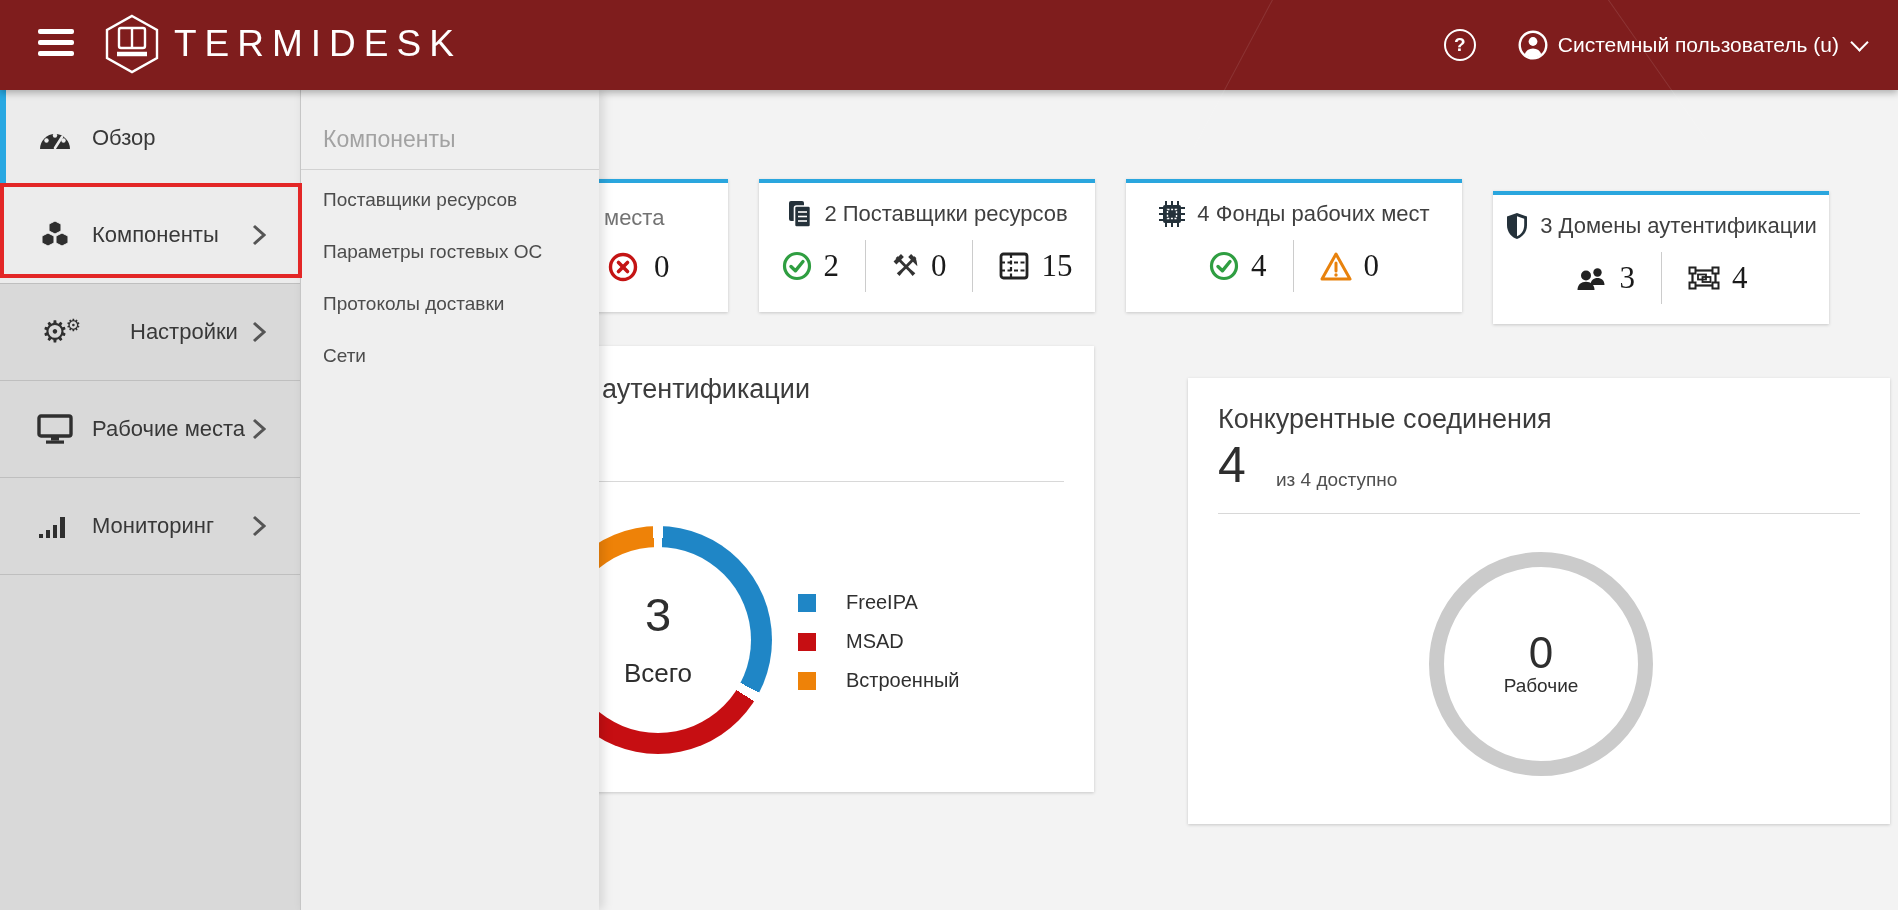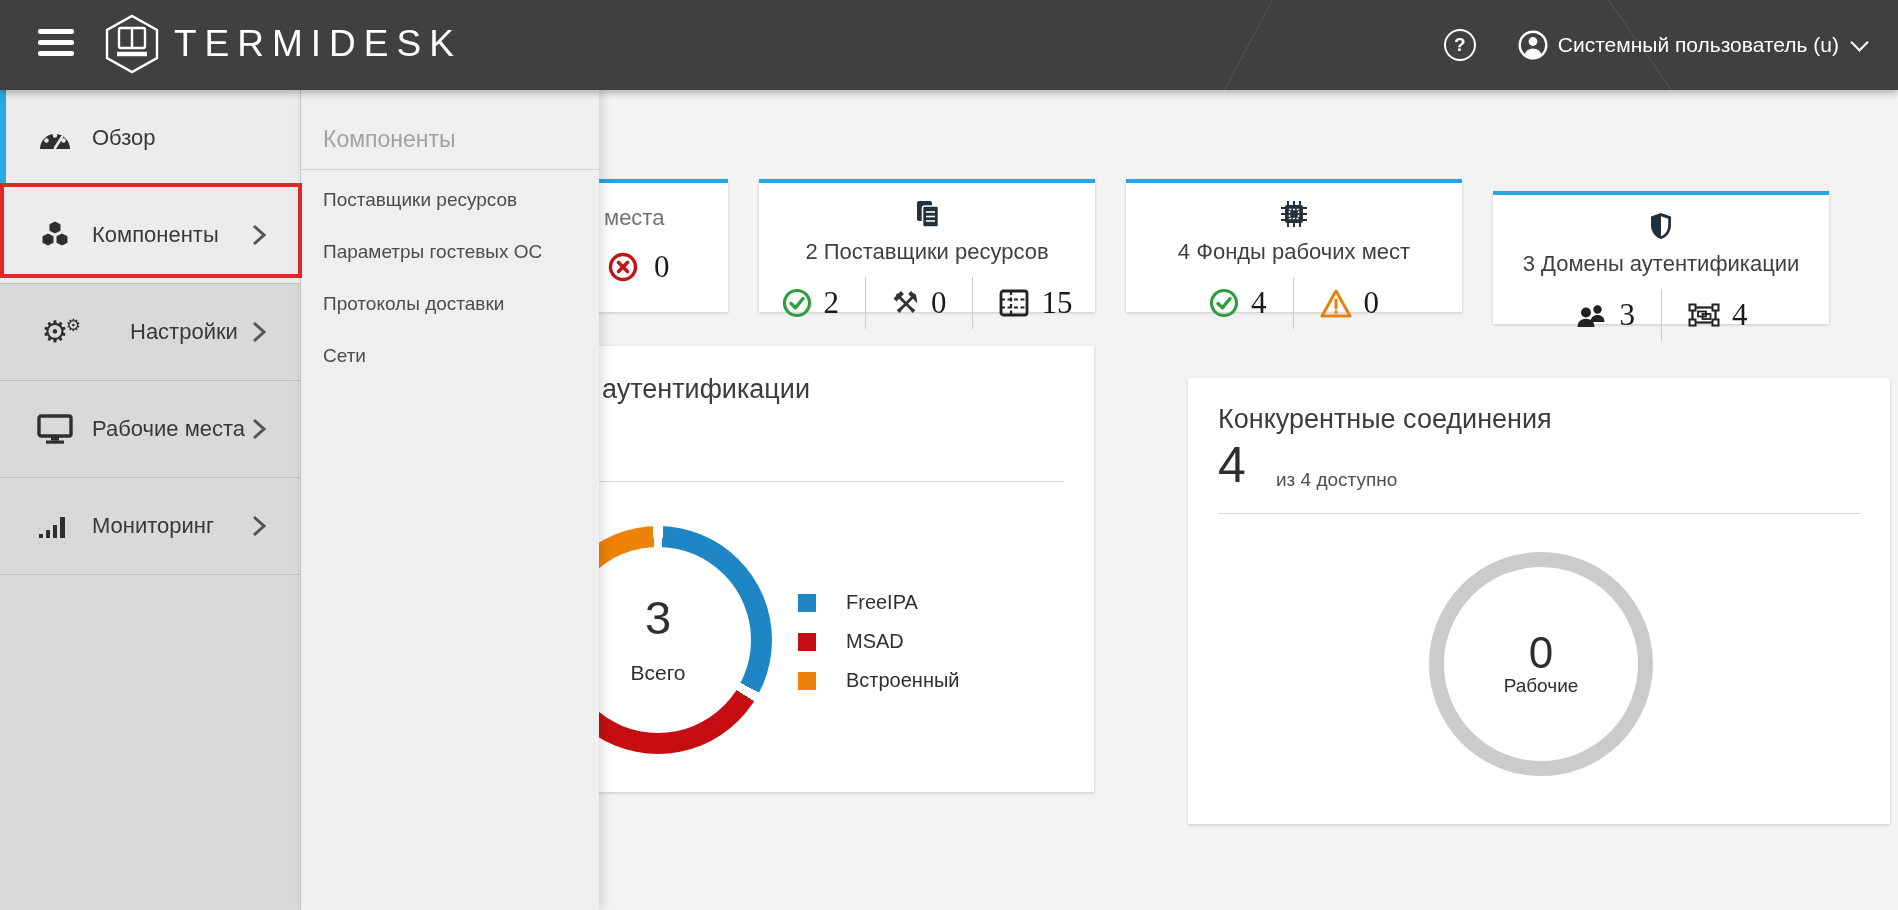--- a/index.html
+++ b/index.html
@@ -1,20 +1,20 @@
 <!DOCTYPE html>
 <html><head>
 <meta charset="utf-8">
 <style>
   html,body{margin:0;padding:0;background:#e8e8e8;}
   #app{position:relative;width:1898px;height:910px;overflow:hidden;
        font-family:"Liberation Sans",sans-serif;background:#f3f3f3;}
 
   
-  .topbar{position:absolute;left:0;top:0;width:100%;height:90px;background:#404040;
+  .topbar{position:absolute;left:0;top:0;width:100%;height:90px;background:#7f1d1d;
           box-shadow:0 3px 7px rgba(0,0,0,.28);z-index:40;}
   .topbar .deco{position:absolute;top:-40px;height:200px;width:1px;background:rgba(255,255,255,.10);}
   .hamburger{position:absolute;left:38px;top:29px;width:36px;height:32px;background:none;border:none;cursor:pointer;padding:0;}
   .hamburger span{display:block;width:36px;height:4.5px;background:#fff;border-radius:2px;margin:0 0 6.5px 0;}
   .brand{position:absolute;left:104px;top:14px;display:flex;align-items:center;gap:14px;color:#fff;}
   .brand-text{font-size:37px;letter-spacing:8px;font-weight:400;color:#fff;}
   .topbar-right{position:absolute;right:32px;top:0;height:90px;display:flex;align-items:center;gap:42px;}
   .help-btn{width:32px;height:32px;border-radius:50%;border:2.5px solid #fff;color:#fff;background:none;
             font-size:19px;font-weight:bold;display:flex;align-items:center;justify-content:center;cursor:pointer;padding:0;}
   .user-chip{display:flex;align-items:center;gap:10px;color:#fff;cursor:pointer;}
@@ -41,21 +41,21 @@
   .flyout-list li{height:52px;display:flex;align-items:center;padding-left:22px;font-size:19px;color:#4c4c4c;cursor:pointer;}
 
   
   .annotation-box{position:absolute;left:0px;top:183px;width:294px;height:87px;
                   border:4px solid #e32626;z-index:36;pointer-events:none;}
 
   
   .stat-card{position:absolute;top:179px;width:336px;height:133px;background:#fff;
              border-top:4px solid #2aa6de;box-shadow:0 1px 3px rgba(0,0,0,.18);z-index:10;box-sizing:border-box;}
   .sc-title{display:flex;align-items:center;justify-content:center;gap:11px;margin-top:17px;
-            font-size:22px;color:#3f3f3f;flex-direction:column;}
+            font-size:22px;color:#3f3f3f;}
   .sc-title .t-icon{color:#24313a;display:flex;}
   .sc-stats{display:flex;justify-content:center;align-items:center;margin-top:10px;height:56px;}
   .sc-group{display:flex;align-items:center;gap:12px;padding:0 26px;height:52px;}
   .sc-group + .sc-group{border-left:1px solid #ccc;}
   .num{font-family:"Liberation Serif",serif;font-size:31px;color:#1a1a1a;}
   .card-partial .sc-title-abs{position:absolute;left:212px;top:22px;font-size:22px;color:#737373;}
   .card-partial .sc-group-abs{position:absolute;left:216px;top:66px;display:flex;align-items:center;gap:16px;}
 
   
   .big-card{position:absolute;top:346px;width:702px;height:446px;background:#fff;
@@ -65,21 +65,21 @@
   .conn-card{left:1188px;margin-top:32px;}
   .users-card .bc-title{position:absolute;left:210px;top:28px;font-size:27px;color:#3c3c3c;}
   .conn-card .bc-title{position:absolute;left:30px;top:26px;font-size:27px;color:#3c3c3c;}
   .bc-big-val{position:absolute;left:30px;top:58px;font-size:50px;font-weight:300;color:#2e2e2e;}
   .bc-sub{position:absolute;left:88px;top:91px;font-size:19px;color:#4f4f4f;}
 
   .donut{position:absolute;left:152px;top:180px;width:228px;height:228px;border-radius:50%;}
   .donut-hole{position:absolute;left:21px;top:21px;width:186px;height:186px;border-radius:50%;background:#fff;
               display:flex;flex-direction:column;align-items:center;justify-content:center;}
   .donut-val{font-size:47px;font-weight:300;color:#2e2e2e;line-height:46px;}
-  .donut-lbl{font-size:21px;color:#2e2e2e;margin-top:20px;}
+  .donut-lbl{font-size:26px;color:#2e2e2e;margin-top:20px;}
   .legend{position:absolute;left:406px;top:245px;}
   .legend-row{display:flex;align-items:center;gap:30px;margin-bottom:16px;}
   .legend-swatch{width:18px;height:18px;}
   .legend-label{font-size:20px;color:#2f2f2f;}
 
   .ring{position:absolute;left:241px;top:174px;width:194px;height:194px;border:15px solid #cbcbcb;border-radius:50%;
         display:flex;flex-direction:column;align-items:center;justify-content:center;background:#fff;}
   .ring-val{font-size:44px;font-weight:300;color:#2e2e2e;line-height:44px;}
   .ring-lbl{font-size:19px;color:#2e2e2e;}
 

